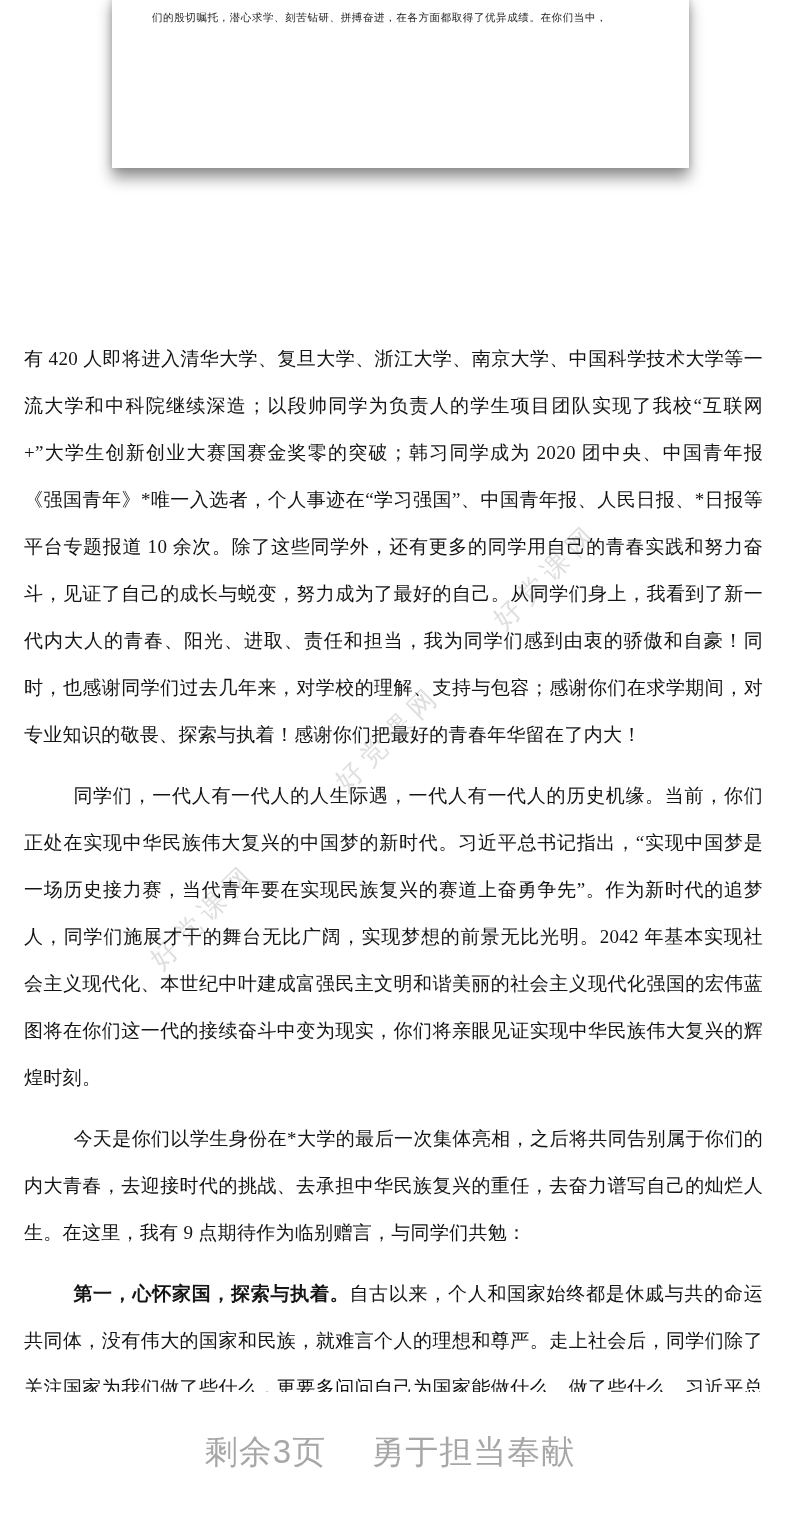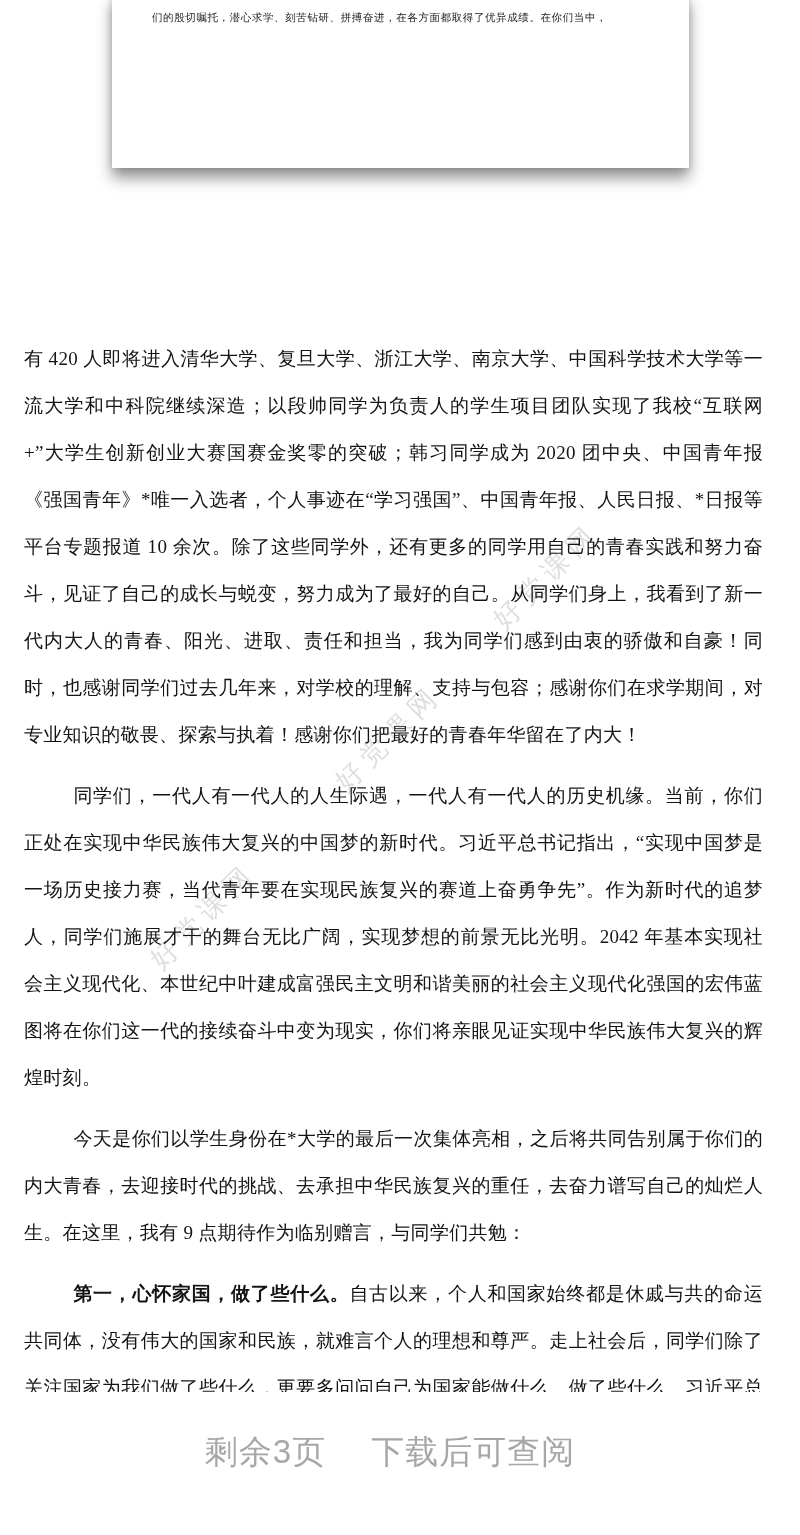--- a/index.html
+++ b/index.html
@@ -98,23 +98,23 @@
   </div>
 
   <div class="wm wm1">好党课网</div>
   <div class="wm wm2">好党课网</div>
   <div class="wm wm3">好党课网</div>
 
   <div class="doc-body">
     <p class="para no-indent">有 420 人即将进入清华大学、复旦大学、浙江大学、南京大学、中国科学技术大学等一流大学和中科院继续深造；以段帅同学为负责人的学生项目团队实现了我校“互联网+”大学生创新创业大赛国赛金奖零的突破；韩习同学成为 2020 团中央、中国青年报《强国青年》*唯一入选者，个人事迹在“学习强国”、中国青年报、人民日报、*日报等平台专题报道 10 余次。除了这些同学外，还有更多的同学用自己的青春实践和努力奋斗，见证了自己的成长与蜕变，努力成为了最好的自己。从同学们身上，我看到了新一代内大人的青春、阳光、进取、责任和担当，我为同学们感到由衷的骄傲和自豪！同时，也感谢同学们过去几年来，对学校的理解、支持与包容；感谢你们在求学期间，对专业知识的敬畏、探索与执着！感谢你们把最好的青春年华留在了内大！</p>
     <p class="para">同学们，一代人有一代人的人生际遇，一代人有一代人的历史机缘。当前，你们正处在实现中华民族伟大复兴的中国梦的新时代。习近平总书记指出，“实现中国梦是一场历史接力赛，当代青年要在实现民族复兴的赛道上奋勇争先”。作为新时代的追梦人，同学们施展才干的舞台无比广阔，实现梦想的前景无比光明。2042 年基本实现社会主义现代化、本世纪中叶建成富强民主文明和谐美丽的社会主义现代化强国的宏伟蓝图将在你们这一代的接续奋斗中变为现实，你们将亲眼见证实现中华民族伟大复兴的辉煌时刻。</p>
     <p class="para">今天是你们以学生身份在*大学的最后一次集体亮相，之后将共同告别属于你们的内大青春，去迎接时代的挑战、去承担中华民族复兴的重任，去奋力谱写自己的灿烂人生。在这里，我有 9 点期待作为临别赠言，与同学们共勉：</p>
-    <p class="para clipped"><strong class="lead">第一，心怀家国，做了些什么。</strong><span>自古以来，个人和国家始终都是休戚与共的命运共同体，没有伟大的国家和民族，就难言个人的理想和尊严。走上社会后，同学们除了关注国家为我们做了些什么，更要多问问自己为国家能做什么、做了些什么。习近平总书记强调“‘得其大者</span></p>
+    <p class="para clipped"><strong class="lead">第一，心怀家国，探索与执着。</strong><span>自古以来，个人和国家始终都是休戚与共的命运共同体，没有伟大的国家和民族，就难言个人的理想和尊严。走上社会后，同学们除了关注国家为我们做了些什么，更要多问问自己为国家能做什么、做了些什么。习近平总书记强调“‘得其大者</span></p>
   </div>
 
   <div class="bottom-mask"></div>
 
   <div class="preview-footer">
     <span>剩余3页</span>
-    <span>下载后可查阅</span>
+    <span>勇于担当奉献</span>
   </div>
 
 </div>
 
 </body></html>

